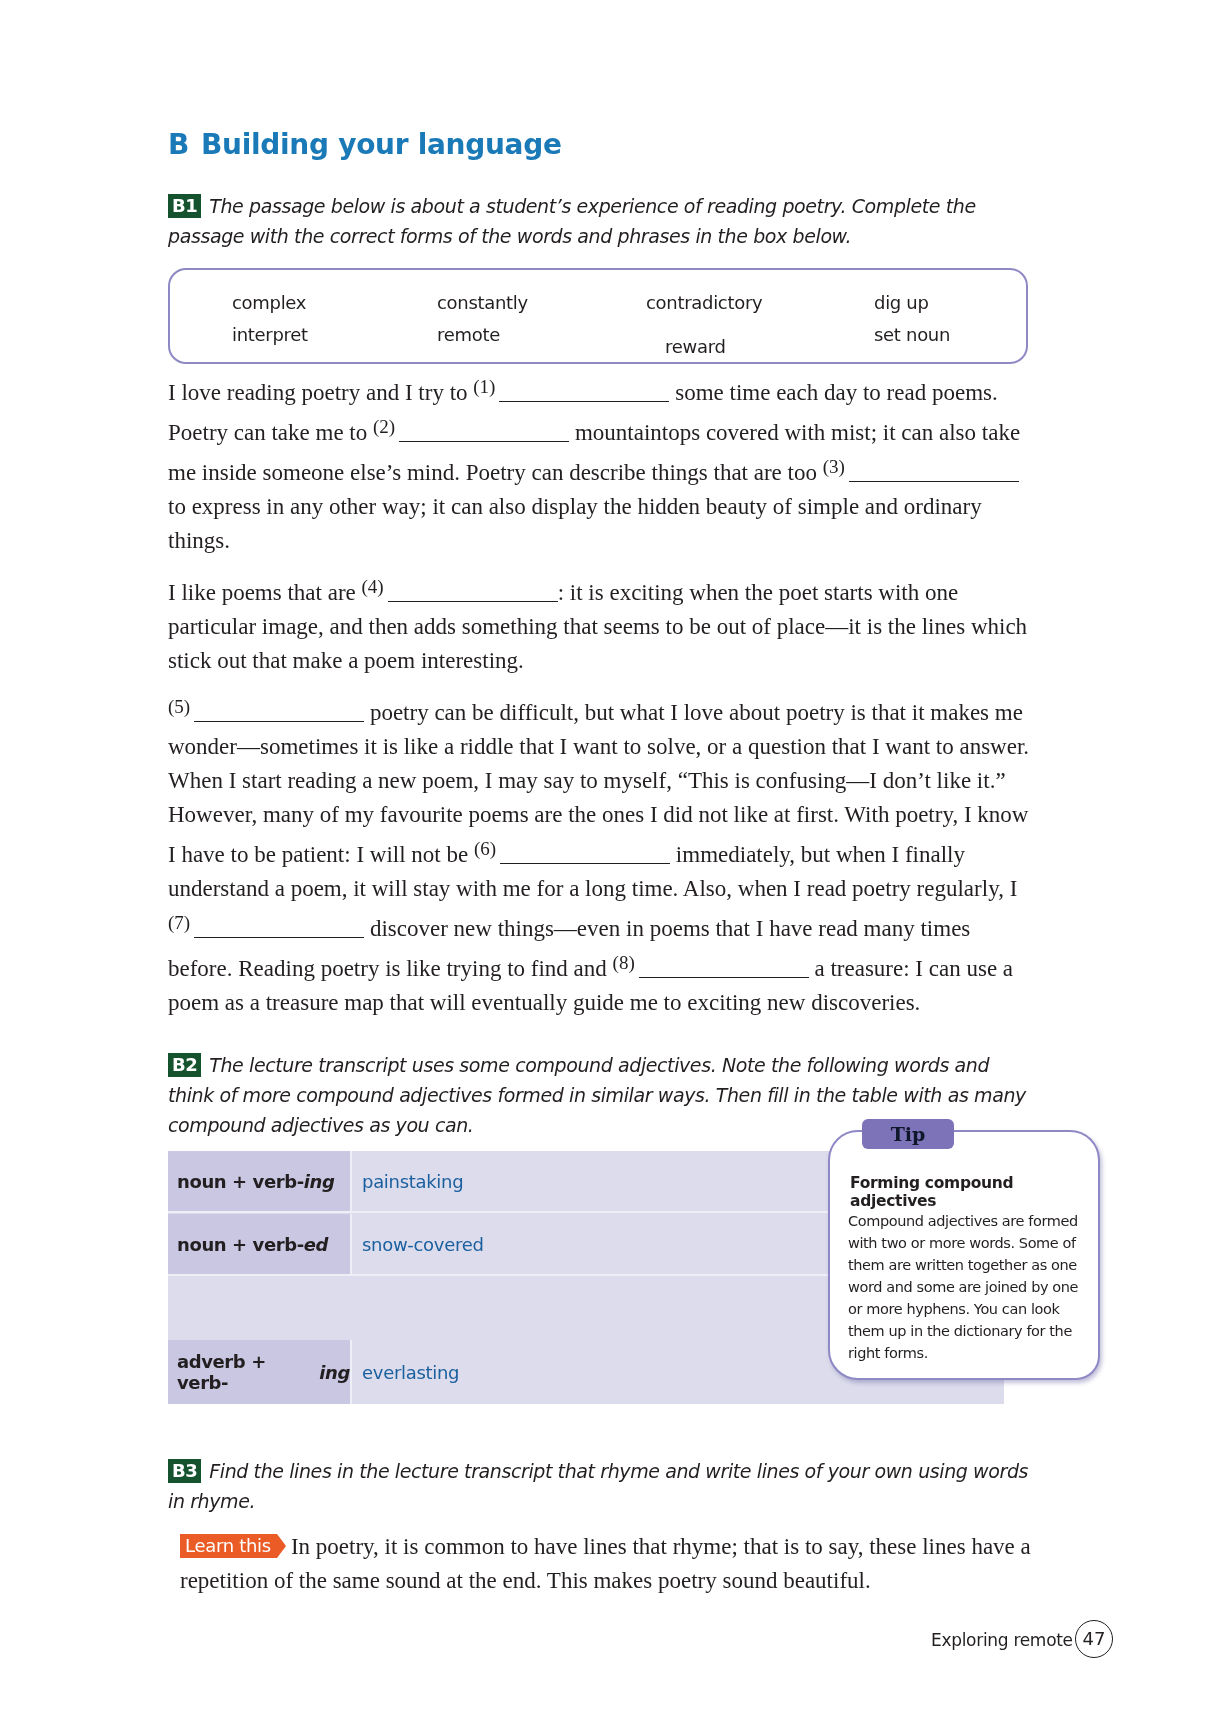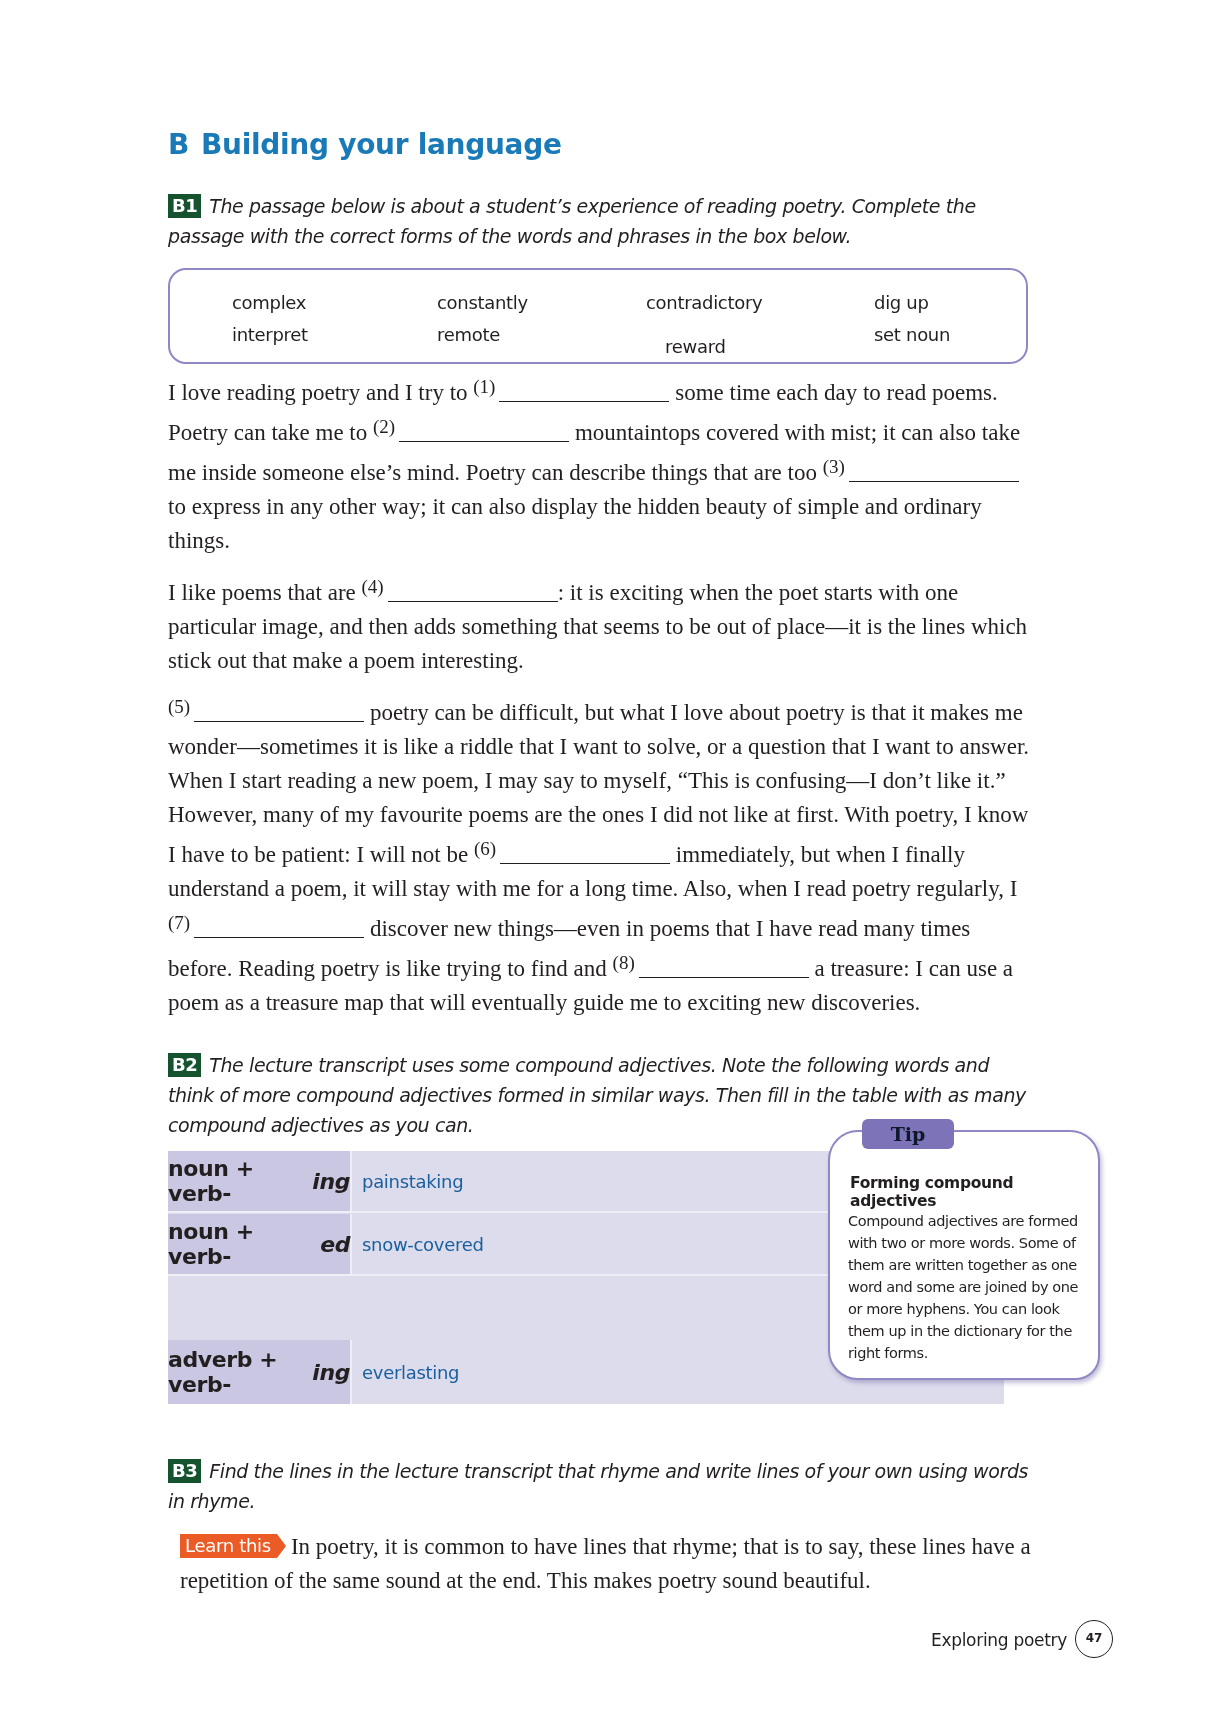--- a/index.html
+++ b/index.html
@@ -42,22 +42,22 @@
   .blank { display: inline-block; width: 170px; border-bottom: 1.5px solid #231f20; height: 22px; vertical-align: -2px; }
 
   .table {
     position: absolute; left: 168px; top: 1151px; width: 836px; height: 253px;
     background: #dcdcec;
   }
   .trow { position: absolute; left: 0; width: 836px; height: 62px; border-bottom: 2px solid #eeeef6; }
   .tcell-l {
     position: absolute; left: 0; top: 0; width: 184px; height: 100%;
     background: #c9c7e2; border-right: 2px solid #eeeef6;
-    font-family: "DejaVu Sans", sans-serif; font-weight: bold; font-size: 22px;
-    padding-left: 0; display: flex; align-items: center; letter-spacing: -0.4px;
+    font-family: "DejaVu Sans", sans-serif; font-weight: bold; font-size: 18px;
+    padding-left: 9px; display: flex; align-items: center; letter-spacing: -0.4px;
   }
   .tcell-l i { font-style: italic; }
   .tcell-r {
     position: absolute; left: 194px; top: 0; height: 100%;
     font-family: "DejaVu Sans", sans-serif; font-size: 18px; color: #1a5f9e;
     display: flex; align-items: center; letter-spacing: -0.3px;
   }
 
   .tip {
     position: absolute; left: 828px; top: 1130px; width: 272px; height: 250px;
@@ -95,21 +95,21 @@
     border-left: 9px solid #ea5b25; border-top: 12px solid transparent; border-bottom: 12px solid transparent;
   }
 
   .footer-label {
     position: absolute; left: 931px; top: 1630px;
     font-family: "DejaVu Sans", sans-serif; font-size: 17px; color: #231f20; letter-spacing: -0.3px;
   }
   .page-num {
     position: absolute; left: 1075px; top: 1620px; width: 38px; height: 38px;
     border: 1.5px solid #231f20; border-radius: 50%;
-    font-family: "DejaVu Sans", sans-serif; font-size: 12px; text-align: center; line-height: 35px; font-weight: bold;
+    font-family: "DejaVu Sans", sans-serif; font-size: 18px; text-align: center; line-height: 35px;
   }
 </style>
 </head>
 <body>
 
 <div class="section-title">
   <span class="letter">B</span><span>Building your language</span>
 </div>
 
 <div class="instr" style="top:191px;">
@@ -189,14 +189,14 @@
 </div>
 
 <div class="instr" style="top:1456px; width:870px;">
   <span class="badge">B3</span><span>Find the lines in the lecture transcript that rhyme and write lines of your own using words in rhyme.</span>
 </div>
 
 <div class="learn">
   <span class="learn-badge">Learn this</span><span>In poetry, it is common to have lines that rhyme; that is to say, these lines have a repetition of the same sound at the end. This makes poetry sound beautiful.</span>
 </div>
 
-<div class="footer-label">Exploring poetry</div>
+<div class="footer-label">Exploring remote</div>
 <div class="page-num">47</div>
 
 </body></html>

